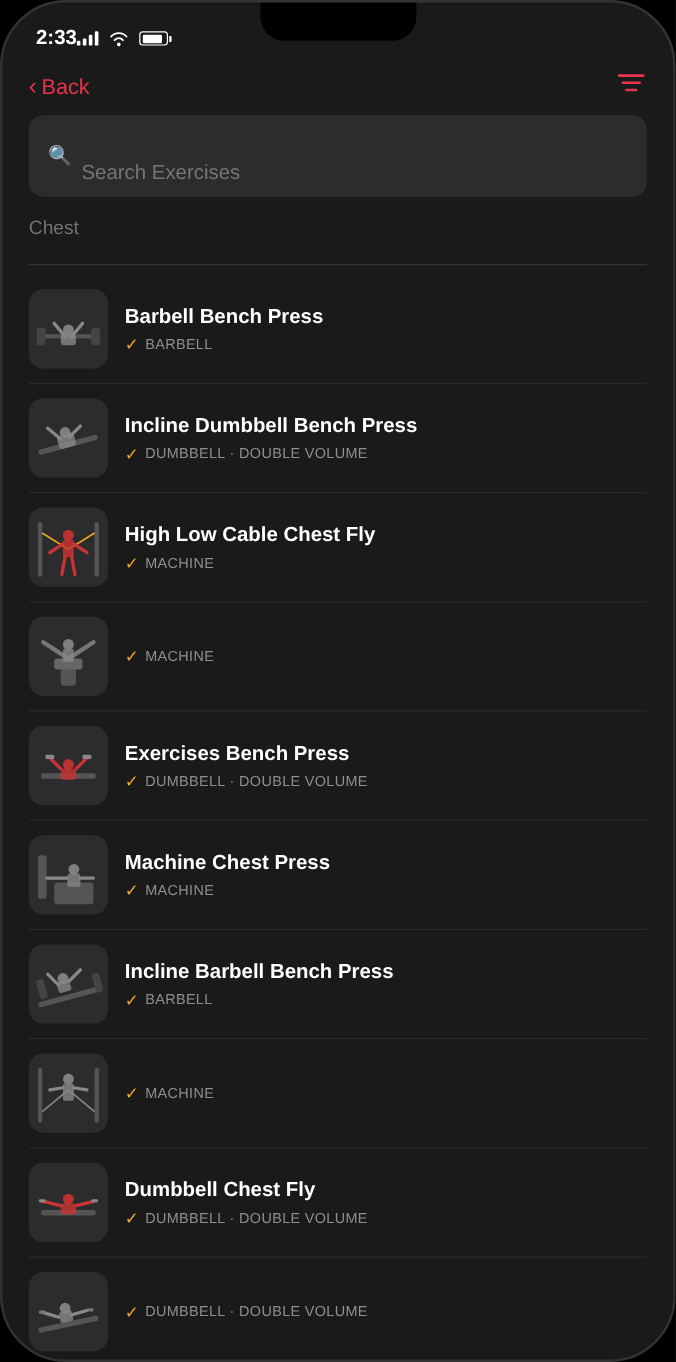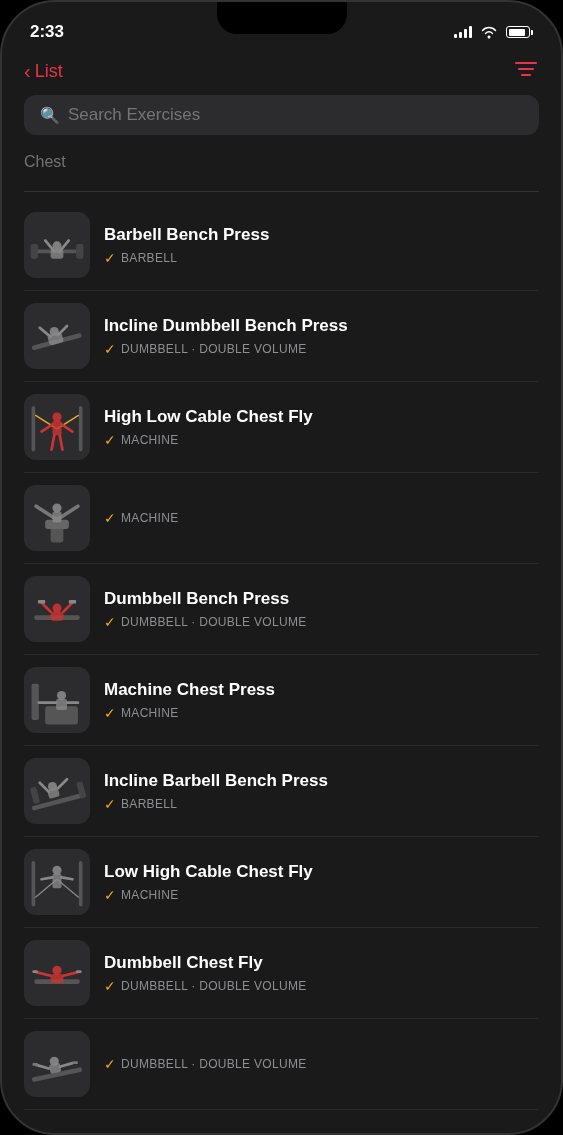--- a/index.html
+++ b/index.html
@@ -18,21 +18,21 @@
       height: 1135px;
       background: #1a1a1a;
       border-radius: 55px;
       overflow: hidden;
       position: relative;
       border: 2px solid #333;
     }
 
     .status-bar {
       display: flex;
-      justify-content: space-between;
+      justify-content: flex-start;
       align-items: center;
       padding: 12px 28px 0 28px;
       height: 48px;
     }
 
     .status-time {
       color: #fff;
       font-size: 17px;
       font-weight: 600;
     }
@@ -112,20 +112,21 @@
       font-size: 16px;
     }
 
     .search-input {
       background: none;
       border: none;
       outline: none;
       color: #8e8e93;
       font-size: 17px;
       width: 100%;
+      margin-top: 28px;
     }
 
     .section-header {
       color: #737373;
       font-size: 16px;
       font-weight: 500;
       margin-bottom: 8px;
       padding-bottom: 20px;
       border-bottom: 1px solid #333;
     }
@@ -269,21 +270,21 @@
         <div class="battery-tip"></div>
       </div>
     </div>
   </div>
 
   <div class="content">
 
     <div class="nav-bar">
       <div class="back-btn">
         <span class="back-chevron">‹</span>
-        <span>List</span>
+        <span>Back</span>
       </div>
       <div class="filter-icon">
         <svg width="26" height="22" viewBox="0 0 26 22" fill="none">
           <line x1="3" y1="5" x2="23" y2="5" stroke="#e8334a" stroke-width="2.2" stroke-linecap="round"></line>
           <line x1="6" y1="11" x2="20" y2="11" stroke="#e8334a" stroke-width="2.2" stroke-linecap="round"></line>
           <line x1="9" y1="17" x2="17" y2="17" stroke="#e8334a" stroke-width="2.2" stroke-linecap="round"></line>
         </svg>
       </div>
     </div>
 
@@ -396,21 +397,21 @@
             <ellipse cx="33" cy="32" rx="5" ry="5" fill="#cc3333" opacity="0.9"></ellipse>
             <rect x="26" y="36" width="14" height="10" rx="3" fill="#cc3333" opacity="0.8"></rect>
             <line x1="26" y1="36" x2="16" y2="26" stroke="#cc3333" stroke-width="3" stroke-linecap="round"></line>
             <line x1="40" y1="36" x2="50" y2="26" stroke="#cc3333" stroke-width="3" stroke-linecap="round"></line>
 
             <rect x="12" y="23" width="8" height="4" rx="1" fill="#888"></rect>
             <rect x="46" y="23" width="8" height="4" rx="1" fill="#888"></rect>
           </svg>
         </div>
         <div class="exercise-info">
-          <div class="exercise-name">Dumbbell Bench Press</div>
+          <div class="exercise-name">Exercises Bench Press</div>
           <div class="exercise-meta">
             <span class="check-icon">✓</span>
             <span>DUMBBELL · DOUBLE VOLUME</span>
           </div>
         </div>
       </div>
 
       <div class="exercise-item">
         <div class="exercise-thumb">
           <svg class="thumb-svg" viewBox="0 0 66 66" fill="none">
@@ -459,21 +460,20 @@
             <rect x="57" y="10" width="4" height="50" rx="2" fill="#555"></rect>
             <line x1="9" y1="50" x2="33" y2="30" stroke="#888" stroke-width="1.5"></line>
             <line x1="57" y1="50" x2="33" y2="30" stroke="#888" stroke-width="1.5"></line>
             <ellipse cx="33" cy="20" rx="5" ry="5" fill="#888" opacity="0.9"></ellipse>
             <rect x="28" y="24" width="10" height="16" rx="2" fill="#888" opacity="0.8"></rect>
             <line x1="28" y1="28" x2="16" y2="30" stroke="#888" stroke-width="3" stroke-linecap="round"></line>
             <line x1="38" y1="28" x2="50" y2="30" stroke="#888" stroke-width="3" stroke-linecap="round"></line>
           </svg>
         </div>
         <div class="exercise-info">
-          <div class="exercise-name">Low High Cable Chest Fly</div>
           <div class="exercise-meta">
             <span class="check-icon">✓</span>
             <span>MACHINE</span>
           </div>
         </div>
       </div>
 
       <div class="exercise-item">
         <div class="exercise-thumb">
           <svg class="thumb-svg" viewBox="0 0 66 66" fill="none">

